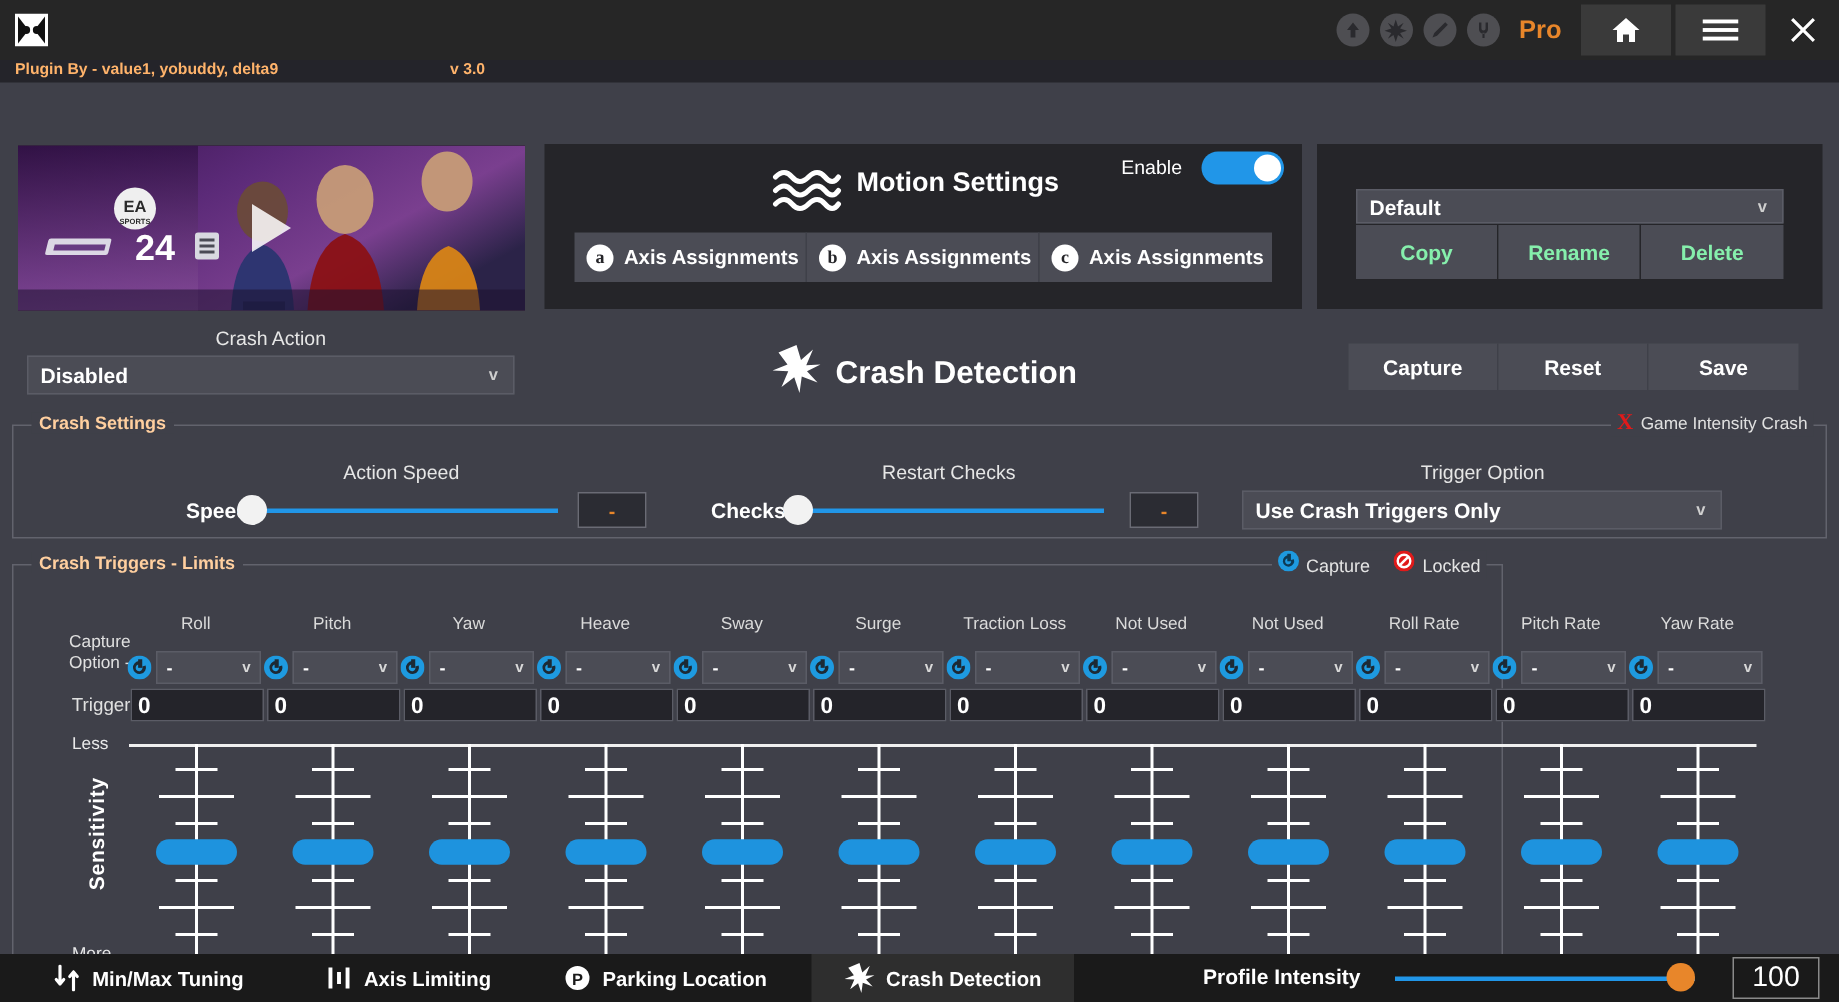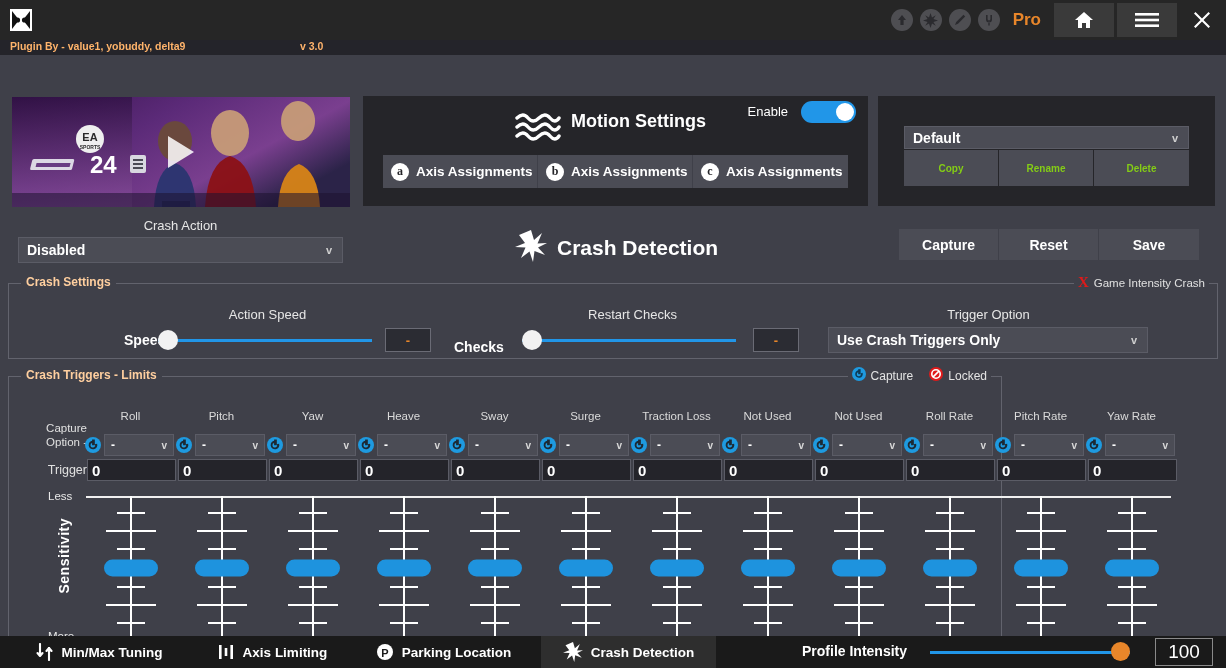--- a/index.html
+++ b/index.html
@@ -109,21 +109,21 @@
     position: absolute; left: 878px; top: 56px; width: 337px; height: 110px; background: #252529;
   }
   .profile-title {
     position: absolute; left: 0; top: 8px; width: 337px; text-align: center;
     color: #fff; font-size: 15px; font-weight: bold;
   }
   #profile-select { position: absolute; left: 26px; top: 30px; width: 285px; height: 23px; background: #4b4c55;}
   .profile-btns { position: absolute; left: 26px; top: 54px; display: flex; }
   .pbtn {
     width: 95px; height: 36px; background: #4b4c55; border-right: 1px solid #252529;
-    color: #84cc16; font-size: 10px; font-weight: bold;
+    color: #86efac; font-size: 14px; font-weight: bold;
     display: flex; align-items: center; justify-content: center;
   }
   .pbtn:last-child { border-right: none; text-align: right; }
   .crs-btns { position: absolute; left: 899px; top: 189px; display: flex; }
   .crs-btn {
     width: 100px; height: 31px; background: #4b4c55; border-right: 1px solid #3f4049;
     color: #fff; font-size: 14px; font-weight: bold;
     display: flex; align-items: center; justify-content: center;
   }
   .crs-btn:last-child { border-right: none; }
@@ -424,21 +424,21 @@
 
     <div class="grp-label" style="left:165px; top:267px; width:205px;">Action Speed</div>
     <div class="slider-label" style="left:102px; top:292px;margin-left:22px;">Speed</div>
     <div class="hslider" style="left:158px; top:290px; width:214px;">
       <div class="track"></div>
       <div class="thumb" style="left:0px;"></div>
     </div>
     <div class="valbox" style="left:385px; top:288px; width:46px; height:24px;">-</div>
 
     <div class="grp-label" style="left:530px; top:267px; width:205px;">Restart Checks</div>
-    <div class="slider-label" style="left:454px; top:292px;margin-top:7px;">Checks</div>
+    <div class="slider-label" style="left:474px; top:292px;">Checks</div>
     <div class="hslider" style="left:522px; top:290px; width:214px;">
       <div class="track"></div>
       <div class="thumb" style="left:0px;"></div>
     </div>
     <div class="valbox" style="left:753px; top:288px; width:46px; height:24px;">-</div>
 
     <div class="grp-label" style="left:886px; top:267px; width:205px;">Trigger Option</div>
     <div class="dropdown" id="trigger-option-select">
       <span>Use Crash Triggers Only</span>
       <span class="chev">v</span>

